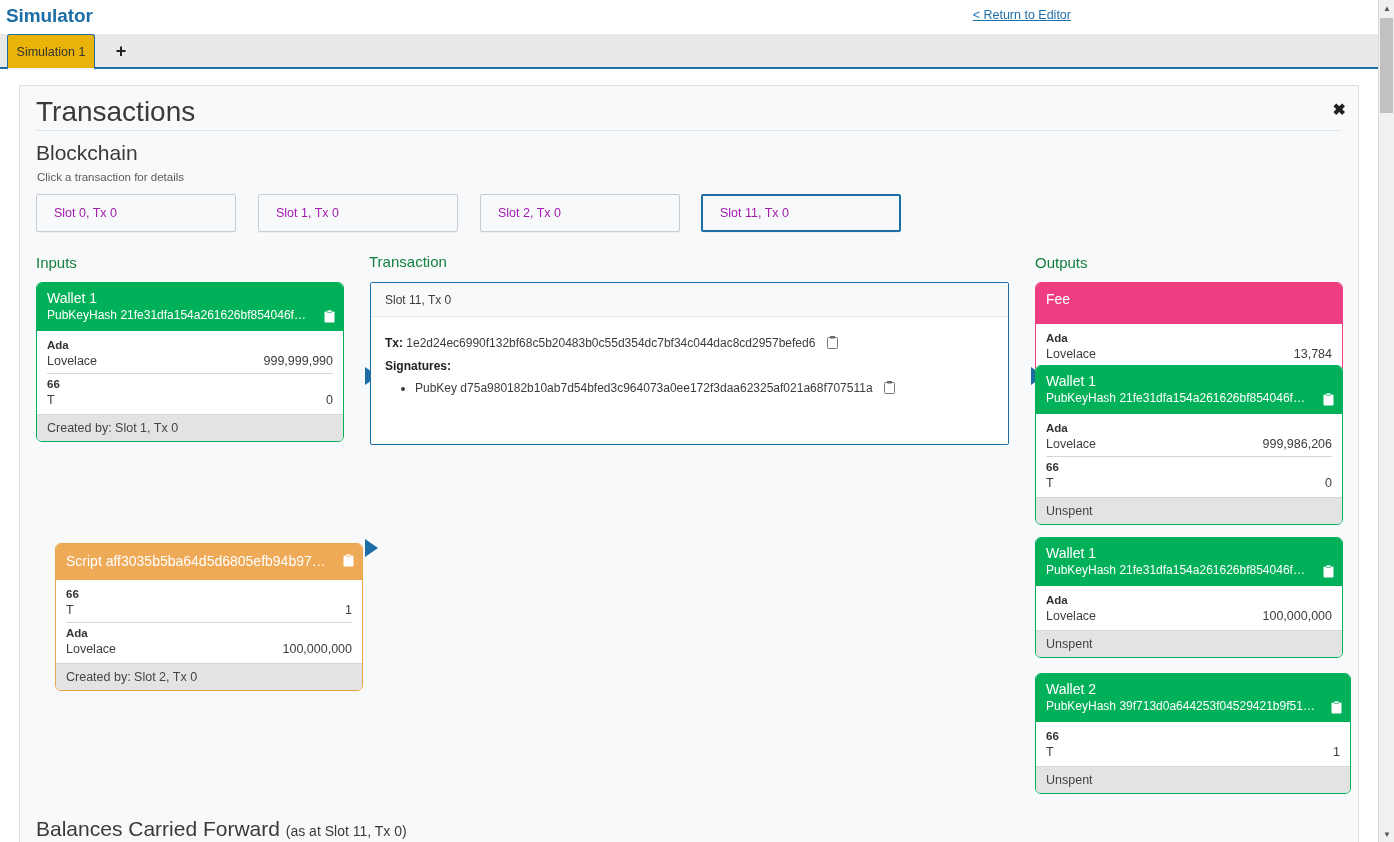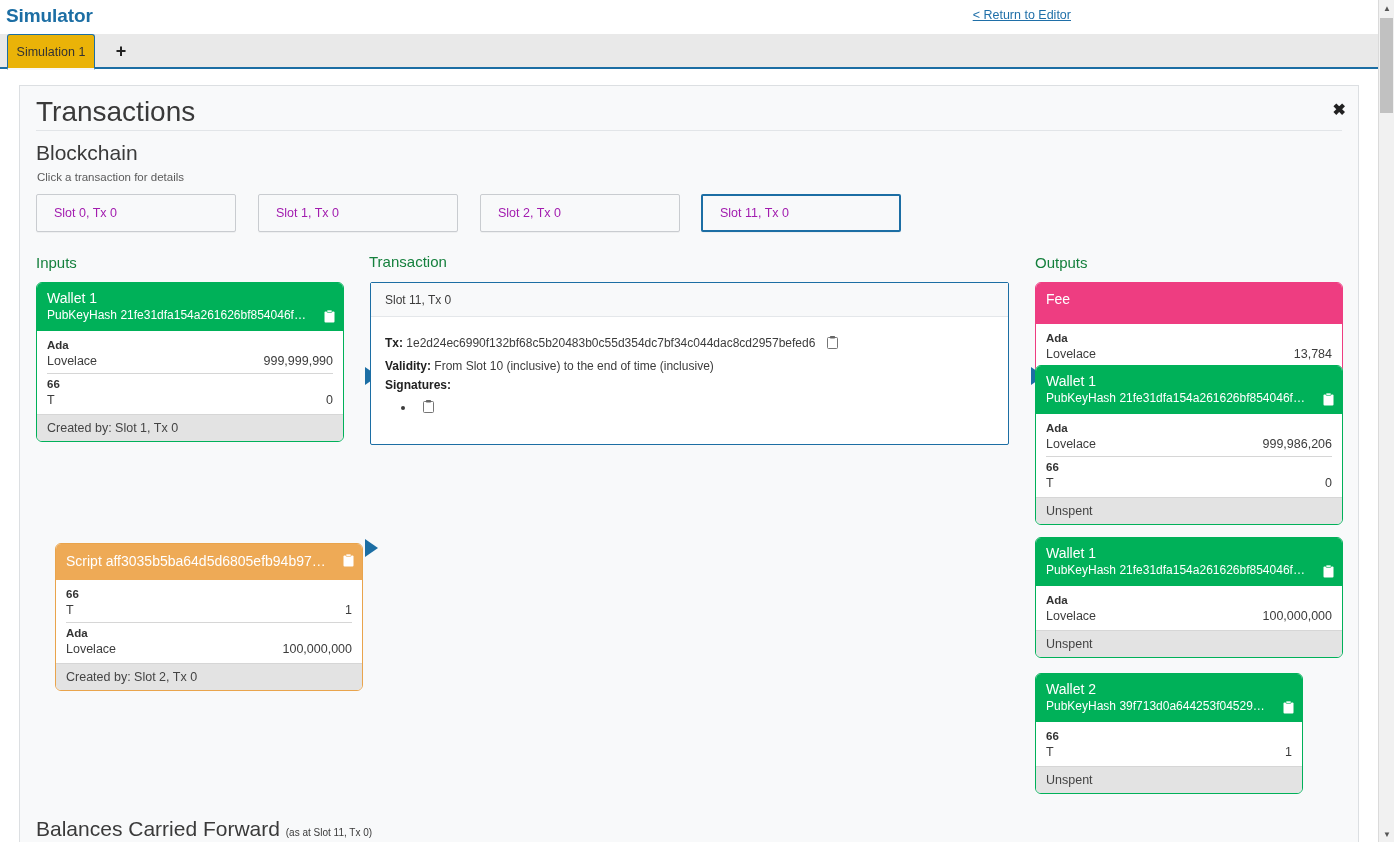--- a/index.html
+++ b/index.html
@@ -185,21 +185,21 @@
   .inline-clip {
     display: inline-block; vertical-align: -2px; margin-left: 8px;
     width: 11px; height: 13px; cursor: pointer;
   }
 
   
   .bcf {
     position: absolute; left: 16px; top: 731px;
     font-size: 21px; color: #3a3a3a;
   }
-  .bcf small { font-size: 10px; color: #3a3a3a; }
+  .bcf small { font-size: 14px; color: #3a3a3a; }
 
   
   .scrollbar {
     position: absolute; right: 0; top: 0; width: 16px; height: 842px;
     background: #f1f1f1; border-left: 1px solid #dadada;
   }
   .sb-thumb {
     position: absolute; left: 1px; top: 18px; width: 13px; height: 95px;
     background: #c1c1c1; border-radius: 0;
   }
@@ -325,29 +325,26 @@
         <div class="tx-line">
           <b>Tx:</b>
           <span>1e2d24ec6990f132bf68c5b20483b0c55d354dc7bf34c044dac8cd2957befed6</span>
           <span class="inline-clip">
             <svg viewBox="0 0 11 13" width="11" height="13">
                 <rect x="0.5" y="1.5" width="10" height="11" rx="1" fill="#fff" stroke="#666" stroke-width="0.9"></rect>
                 <rect x="3" y="0" width="5" height="2.4" rx="0.6" fill="#666"></rect>
               </svg>
           </span>
         </div>
-        <div class="tx-line" style="margin-bottom:3px;">
-          <b>Validity:</b>
-          <span>From Slot 10 (inclusive) to the end of time (inclusive)</span>
-        </div>
         <div class="tx-line" style="margin-bottom:0;">
           <b>Signatures:</b>
         </div>
         <ul class="sig-list">
           <li>
+            <span>PubKey d75a980182b10ab7d54bfed3c964073a0ee172f3daa62325af021a68f707511a</span>
             <span class="inline-clip">
               <svg viewBox="0 0 11 13" width="11" height="13">
                   <rect x="0.5" y="1.5" width="10" height="11" rx="1" fill="#fff" stroke="#666" stroke-width="0.9"></rect>
                   <rect x="3" y="0" width="5" height="2.4" rx="0.6" fill="#666"></rect>
                 </svg>
             </span>
           </li>
         </ul>
       </div>
     </div>
@@ -414,21 +411,21 @@
           <div class="val-cur">Ada</div>
           <div class="val-line">
             <span>Lovelace</span>
             <span>100,000,000</span>
           </div>
         </div>
       </div>
       <div class="utxo-foot">Unspent</div>
     </div>
 
-    <div class="utxo green" style="left:1015px; top:587px; width:268px;">
+    <div class="utxo green" style="left:1015px; top:587px; width:316px;">
       <div class="utxo-head green">
         <div class="utxo-name">Wallet 2</div>
         <div class="utxo-addr">PubKeyHash 39f713d0a644253f04529421b9f51b9b…</div>
         <span class="clip" style="top:27px;">
           <svg viewBox="0 0 11 13" width="11" height="13">
               <rect x="0.5" y="1.5" width="10" height="11" rx="1" fill="#fff"></rect>
               <rect x="3" y="0" width="5" height="2.4" rx="0.6" fill="#fff" stroke="#00b159" stroke-width="0.7"></rect>
             </svg>
         </span>
       </div>

